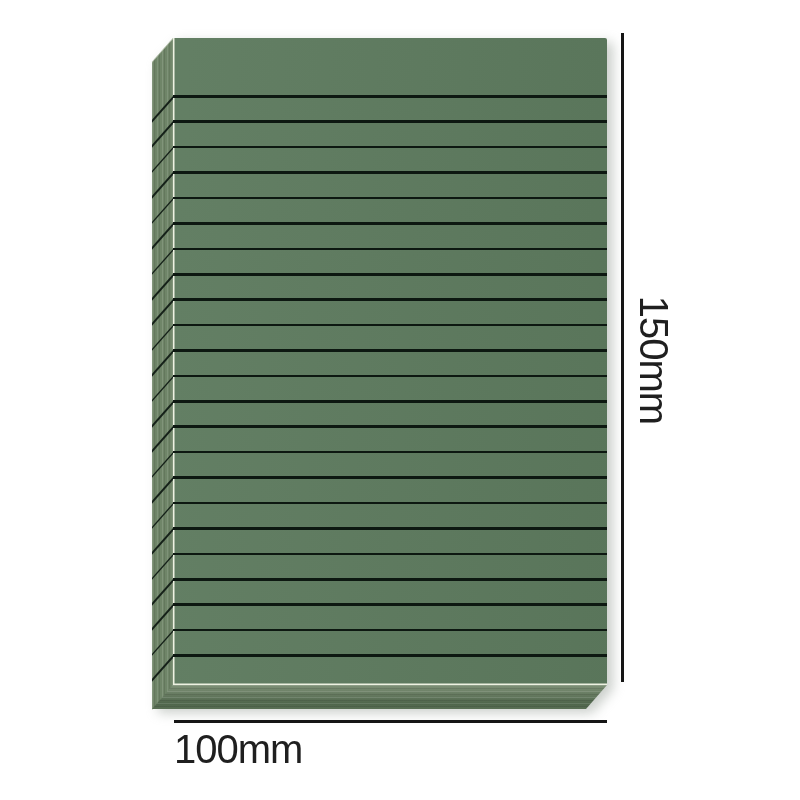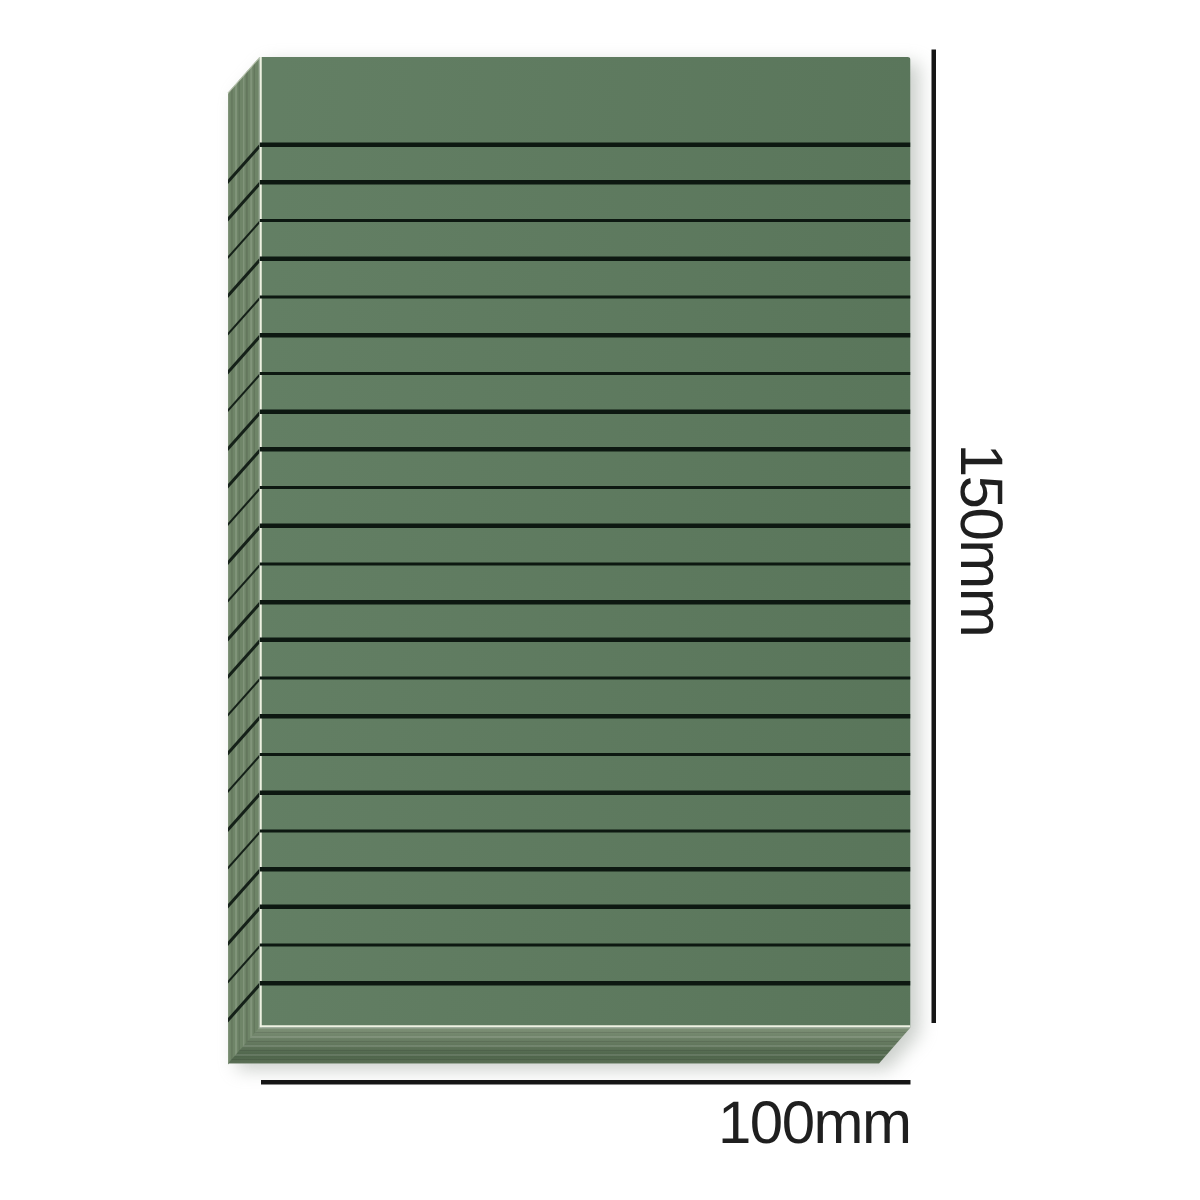--- a/index.html
+++ b/index.html
@@ -97,21 +97,21 @@
   .dim-h-line {
     position: absolute;
     left: 174px; top: 720px;
     width: 433px; height: 3px;
     background: var(--dimension_line, #151515);
   }
   .dim-h-label {
     position: absolute;
     left: 174px; top: 727px;
     width: 433px;
-    text-align: right;
+    text-align: left;
     font-size: 40px;
     letter-spacing: -1px;
     color: var(--dimension_text, #1f1f1f);
     white-space: nowrap;
   }
 </style>
 </head>
 <body>
 
 <div class="stage">

